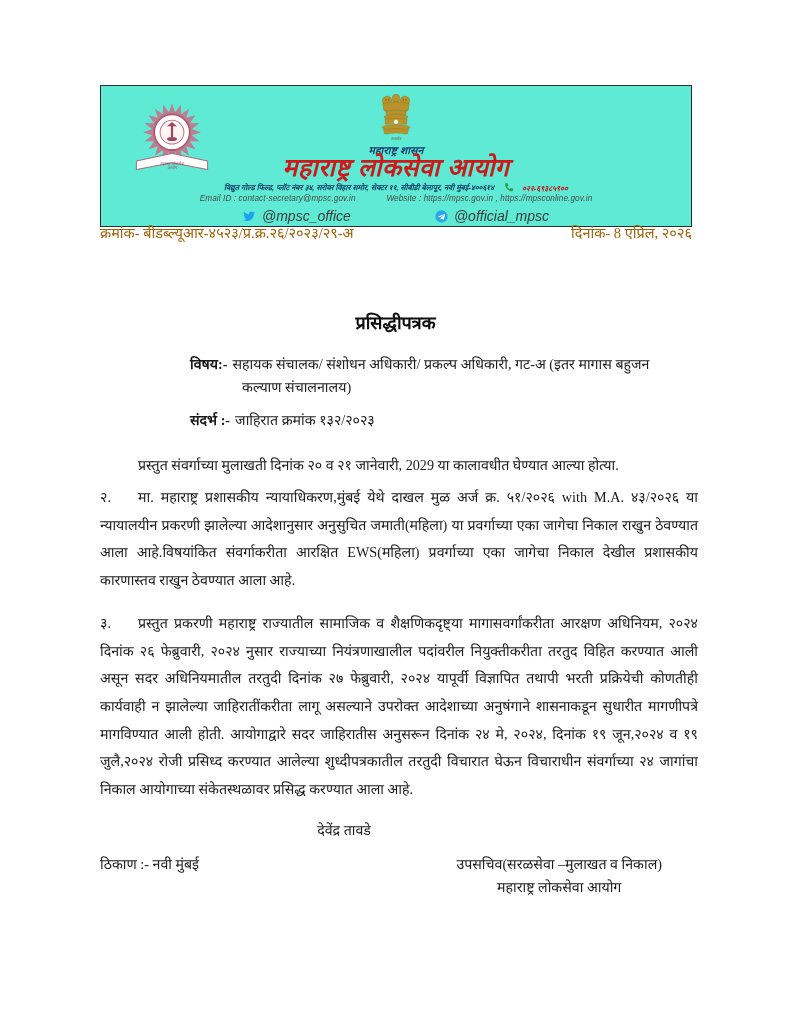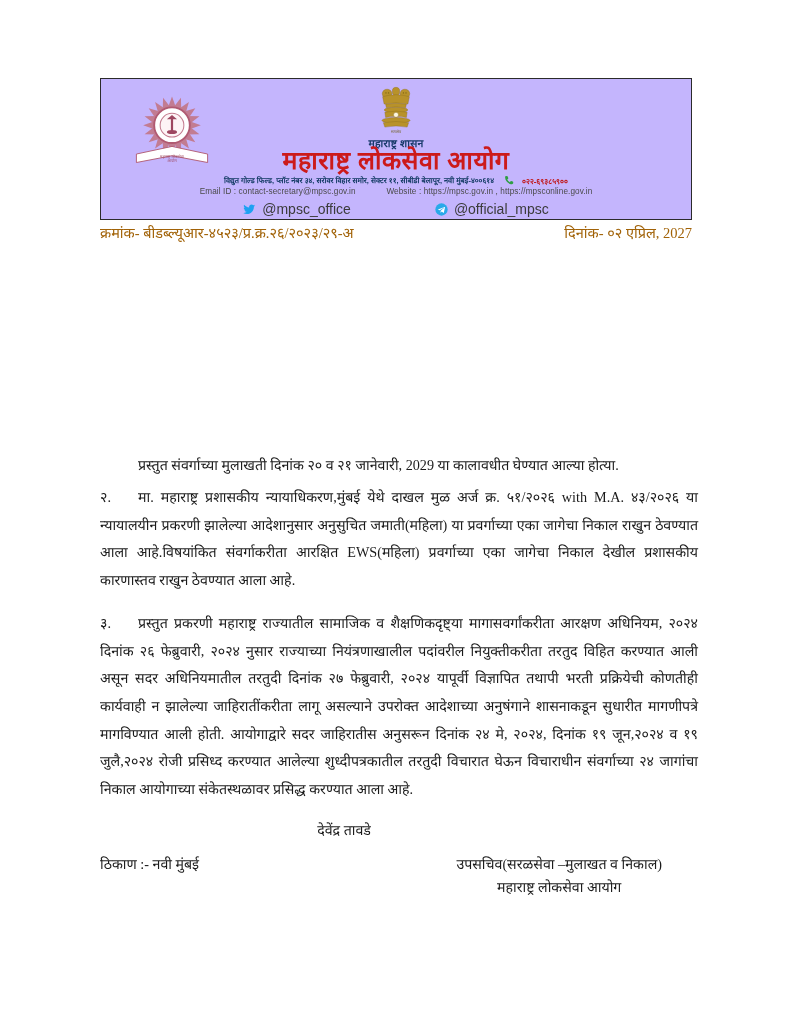--- a/index.html
+++ b/index.html
@@ -22,26 +22,27 @@
     box-sizing: border-box;
     padding: 0;
     position: relative;
     background: #ffffff;
   }
 
   
   .letterhead {
     position: absolute;
     left: 100px;
-    top: 78px;
+    top: 85px;
     width: 592px;
     height: 142px;
     border: 1.5px solid #2b2b2b;
     box-sizing: border-box;
-    background: #c4b5fd;
+    background: #5eead4;
+    font-style: italic;
   }
   .lh-inner {
     position: relative;
     width: 100%;
     height: 100%;
   }
 
   
   .mpsc-logo {
     position: absolute;
@@ -346,24 +347,36 @@
           </span>
           <span>@official_mpsc</span>
         </span>
       </div>
 
     </div>
   </div>
 
   <div class="refrow">
     <span>क्रमांक- बीडब्ल्यूआर-४५२३/प्र.क्र.२६/२०२३/२९-अ</span>
-    <span>दिनांक- ०२ एप्रिल, 2027</span>
-  </div>
-
-
+    <span>दिनांक- 8 एप्रिल, २०२६</span>
+  </div>
+
+  <div class="doc-title">प्रसिद्धीपत्रक</div>
+
+  <div class="subject-block">
+    <div class="subject-line">
+      <span class="subject-label">विषय:-</span>
+      <span class="subject-text">सहायक संचालक/ संशोधन अधिकारी/ प्रकल्प अधिकारी, गट-अ (इतर मागास बहुजन</span>
+    </div>
+    <div class="subject-cont">कल्याण संचालनालय)</div>
+    <div class="ref-line">
+      <span class="ref-label">संदर्भ :-</span>
+      <span>जाहिरात क्रमांक १३२/२०२३</span>
+    </div>
+  </div>
 
   <div class="para para-1">
     <span class="body-text">प्रस्तुत संवर्गाच्या मुलाखती दिनांक २० व २१ जानेवारी, 2029 या कालावधीत  घेण्यात आल्या होत्या.</span>
   </div>
 
   <div class="para para-2">
     <span class="num">२.</span>
     <span class="body-text">मा. महाराष्ट्र प्रशासकीय न्यायाधिकरण,मुंबई येथे दाखल मुळ अर्ज क्र. ५१/२०२६ with M.A. ४३/२०२६ या न्यायालयीन प्रकरणी झालेल्या आदेशानुसार अनुसुचित जमाती(महिला) या प्रवर्गाच्या  एका जागेचा निकाल राखुन ठेवण्यात आला आहे.विषयांकित संवर्गाकरीता आरक्षित EWS(महिला) प्रवर्गाच्या एका जागेचा निकाल देखील प्रशासकीय कारणास्तव राखुन ठेवण्यात आला आहे.</span>
   </div>
 

